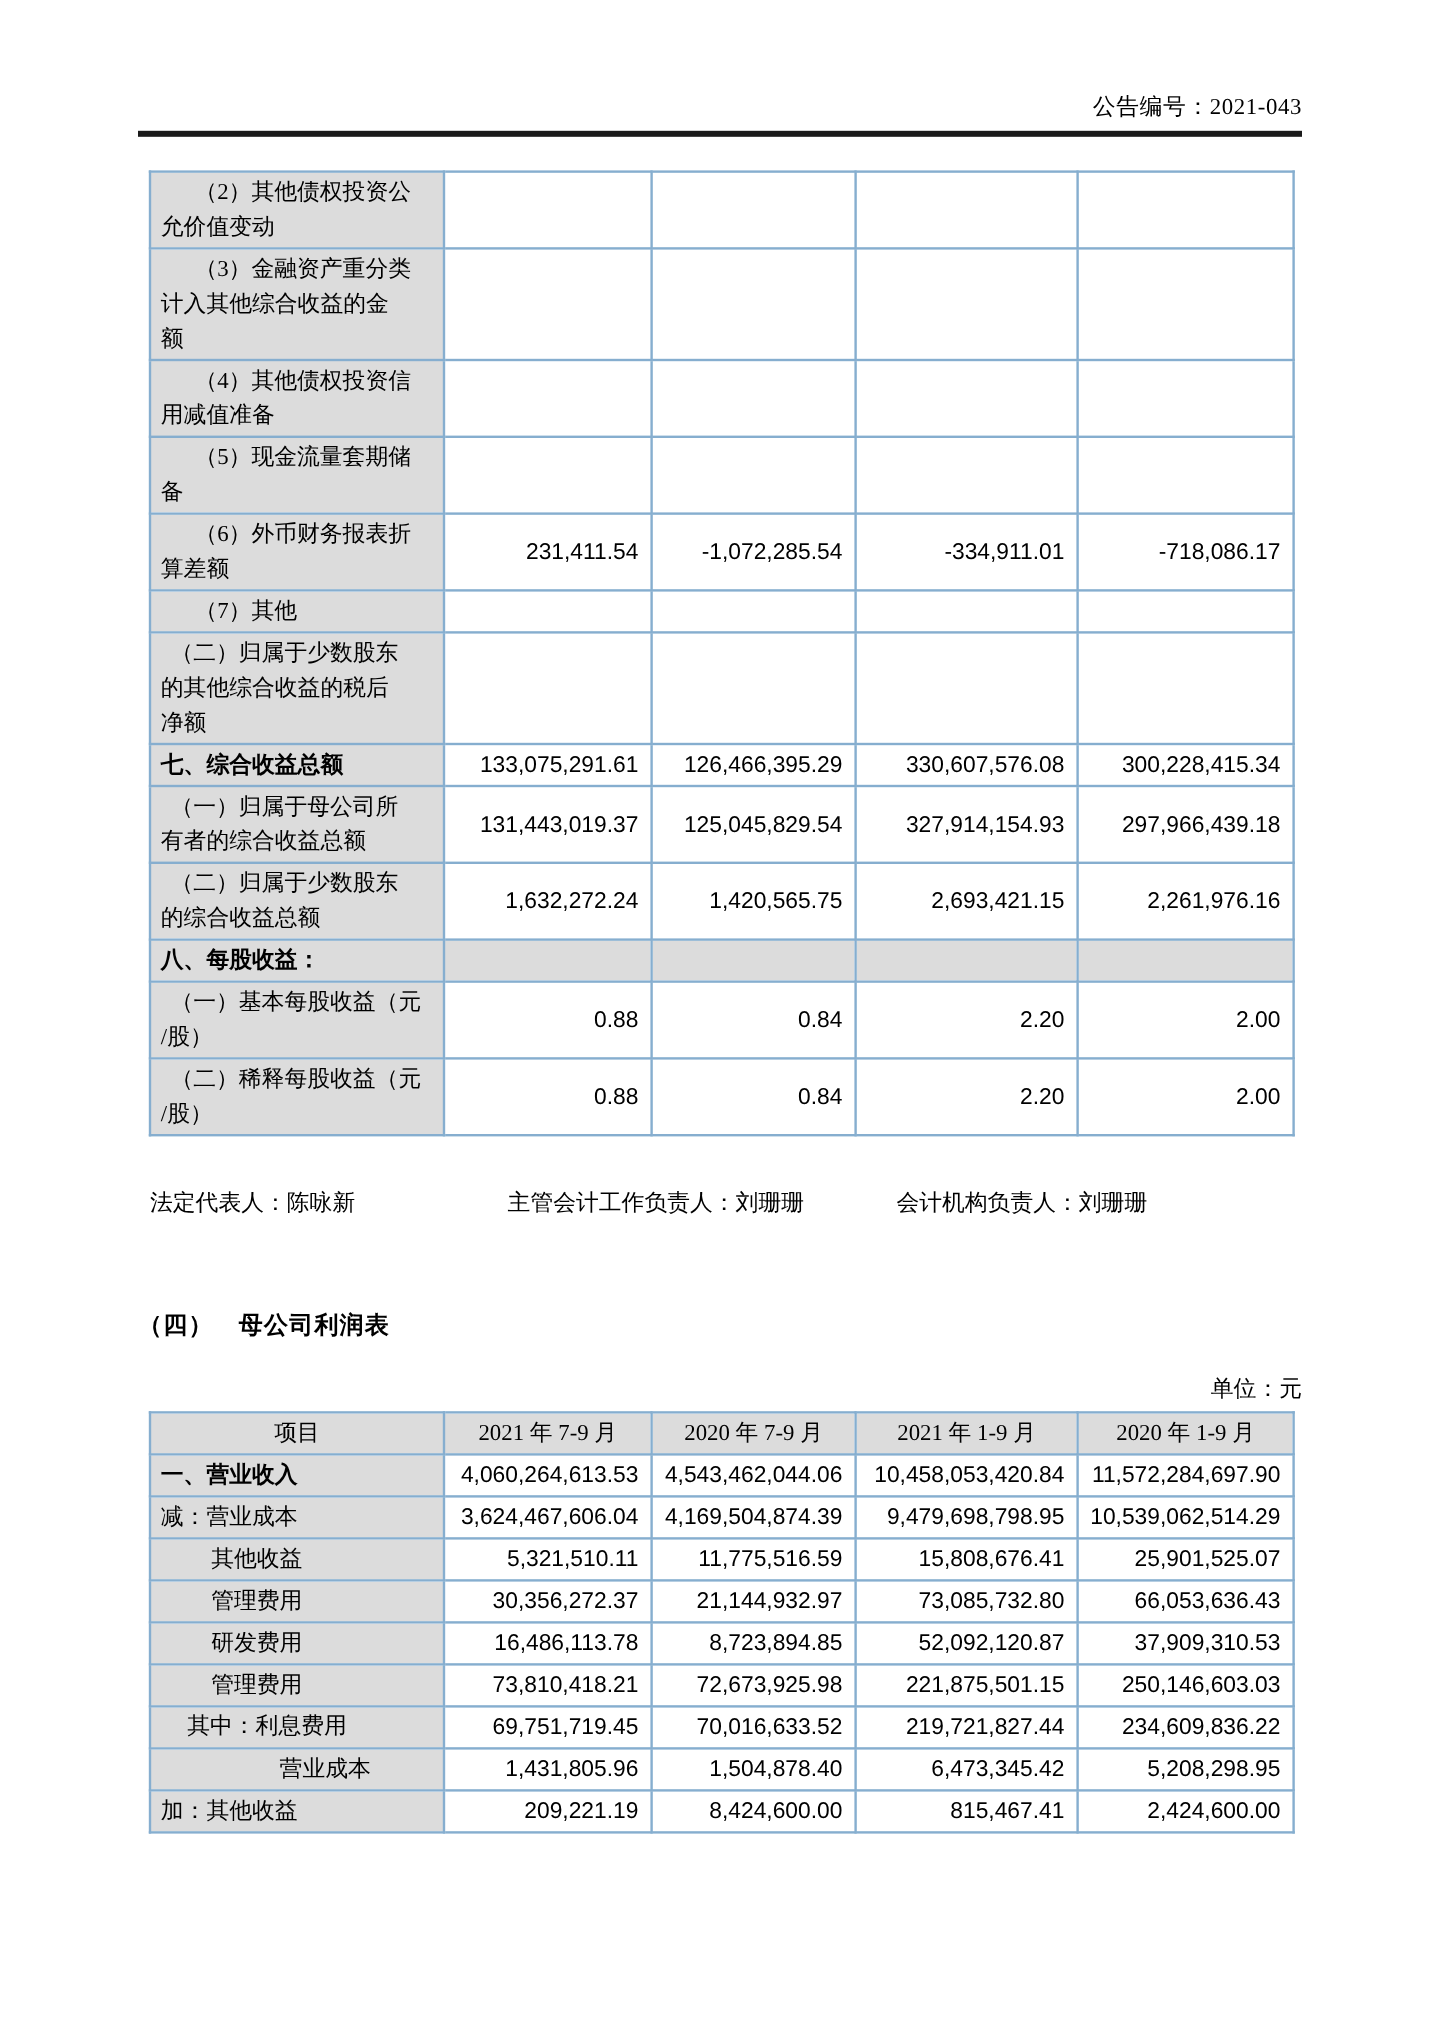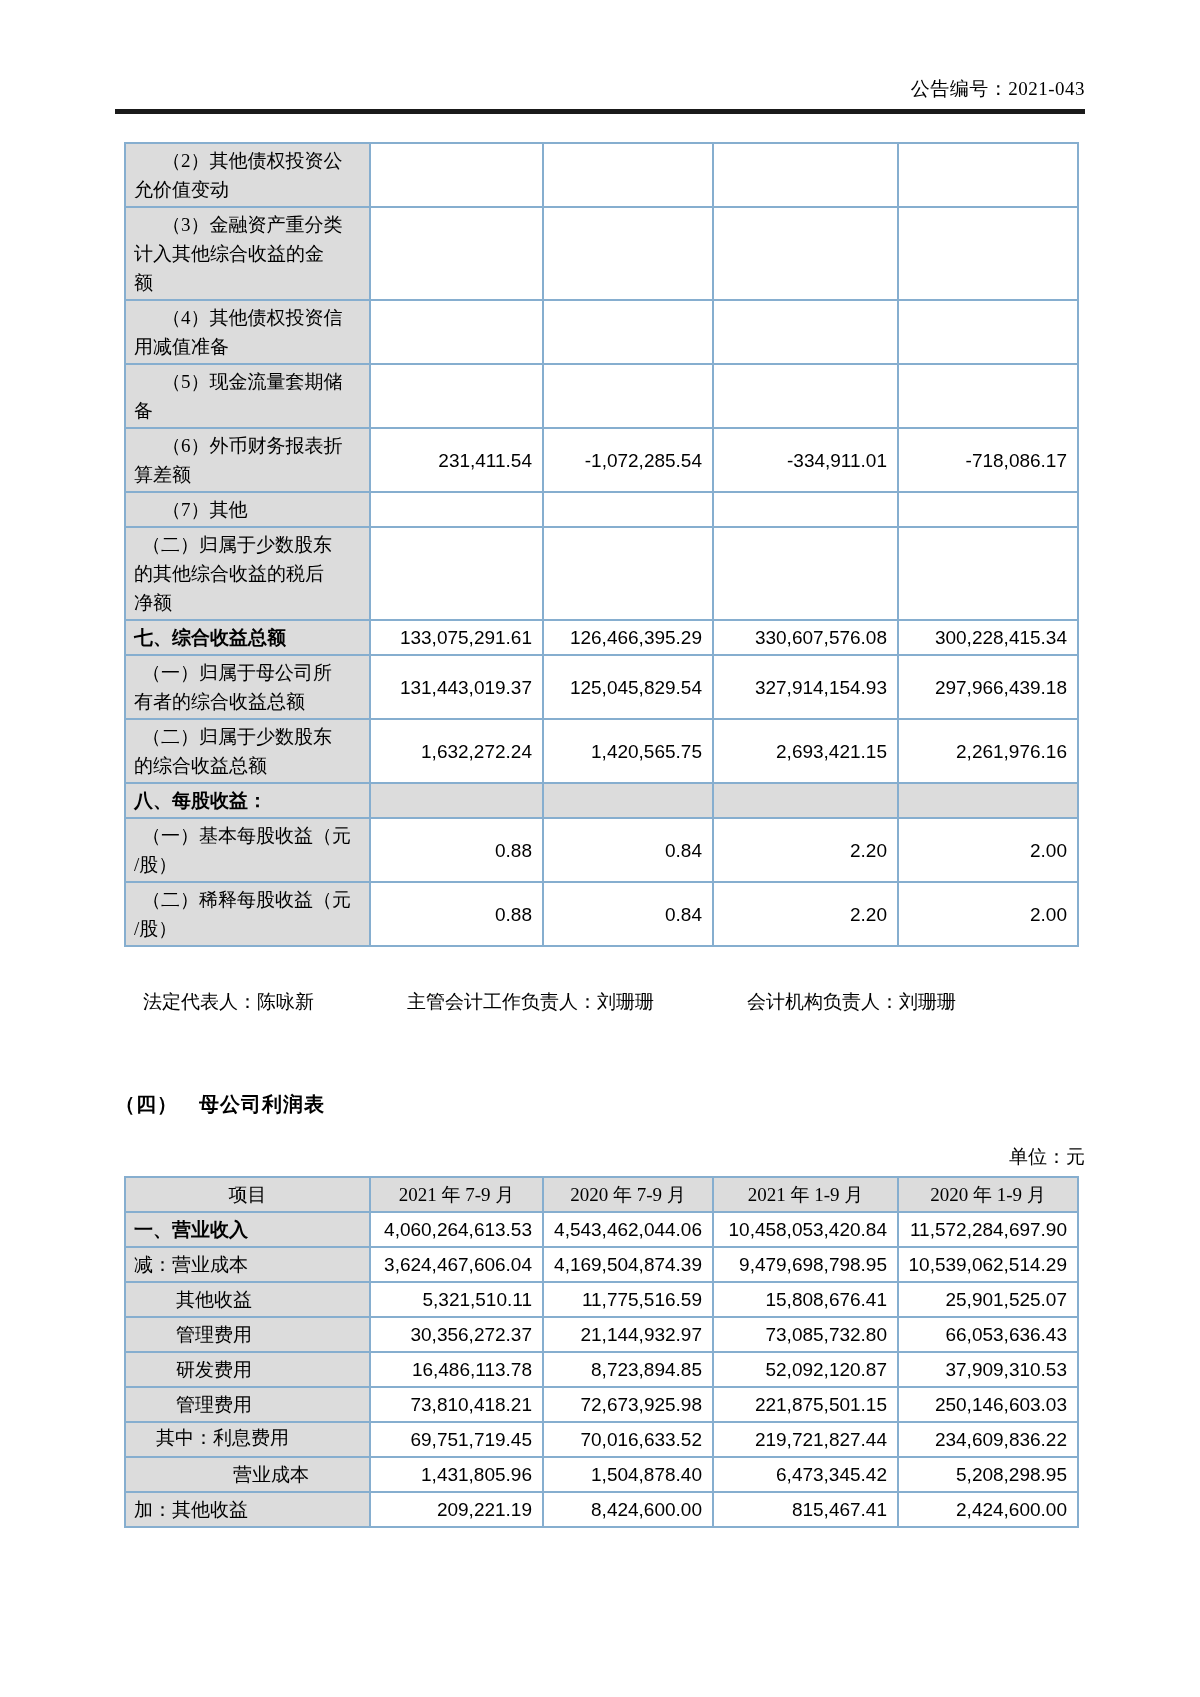--- a/index.html
+++ b/index.html
@@ -32,22 +32,22 @@
   .ind-num{text-indent:28px;}
   .ind-sm{text-indent:8px;}
   .ind-l2{text-indent:42px;}
   .ind-qz{text-indent:22px;font-family:Liberation Mono, monospace;}
   .ind-deep{text-indent:99px;}
 
   .t1{margin-top:28px;}
 
   .signatories{position:relative;height:30px;margin-top:42px;font-size:19px;}
   .signatories span{position:absolute;top:0;white-space:nowrap;}
-  .sig-1{left:28px;}
-  .sig-2{left:292px;}
+  .sig-1{left:10px;}
+  .sig-2{left:308px;}
   .sig-3{left:632px;}
 
   .section-title{margin-top:72px;font-size:20px;font-weight:bold;letter-spacing:1px;}
   .unit-line{margin-top:26px;margin-bottom:6px;text-align:right;font-size:19px;}
 
   .t2 th{
     background:#DCDCDC;font-weight:normal;font-size:19px;line-height:27px;
     padding:3px 4px;text-align:center;vertical-align:middle;
   }
   .t2 td.label{line-height:27px;padding:3px 6px 3px 8px;}

